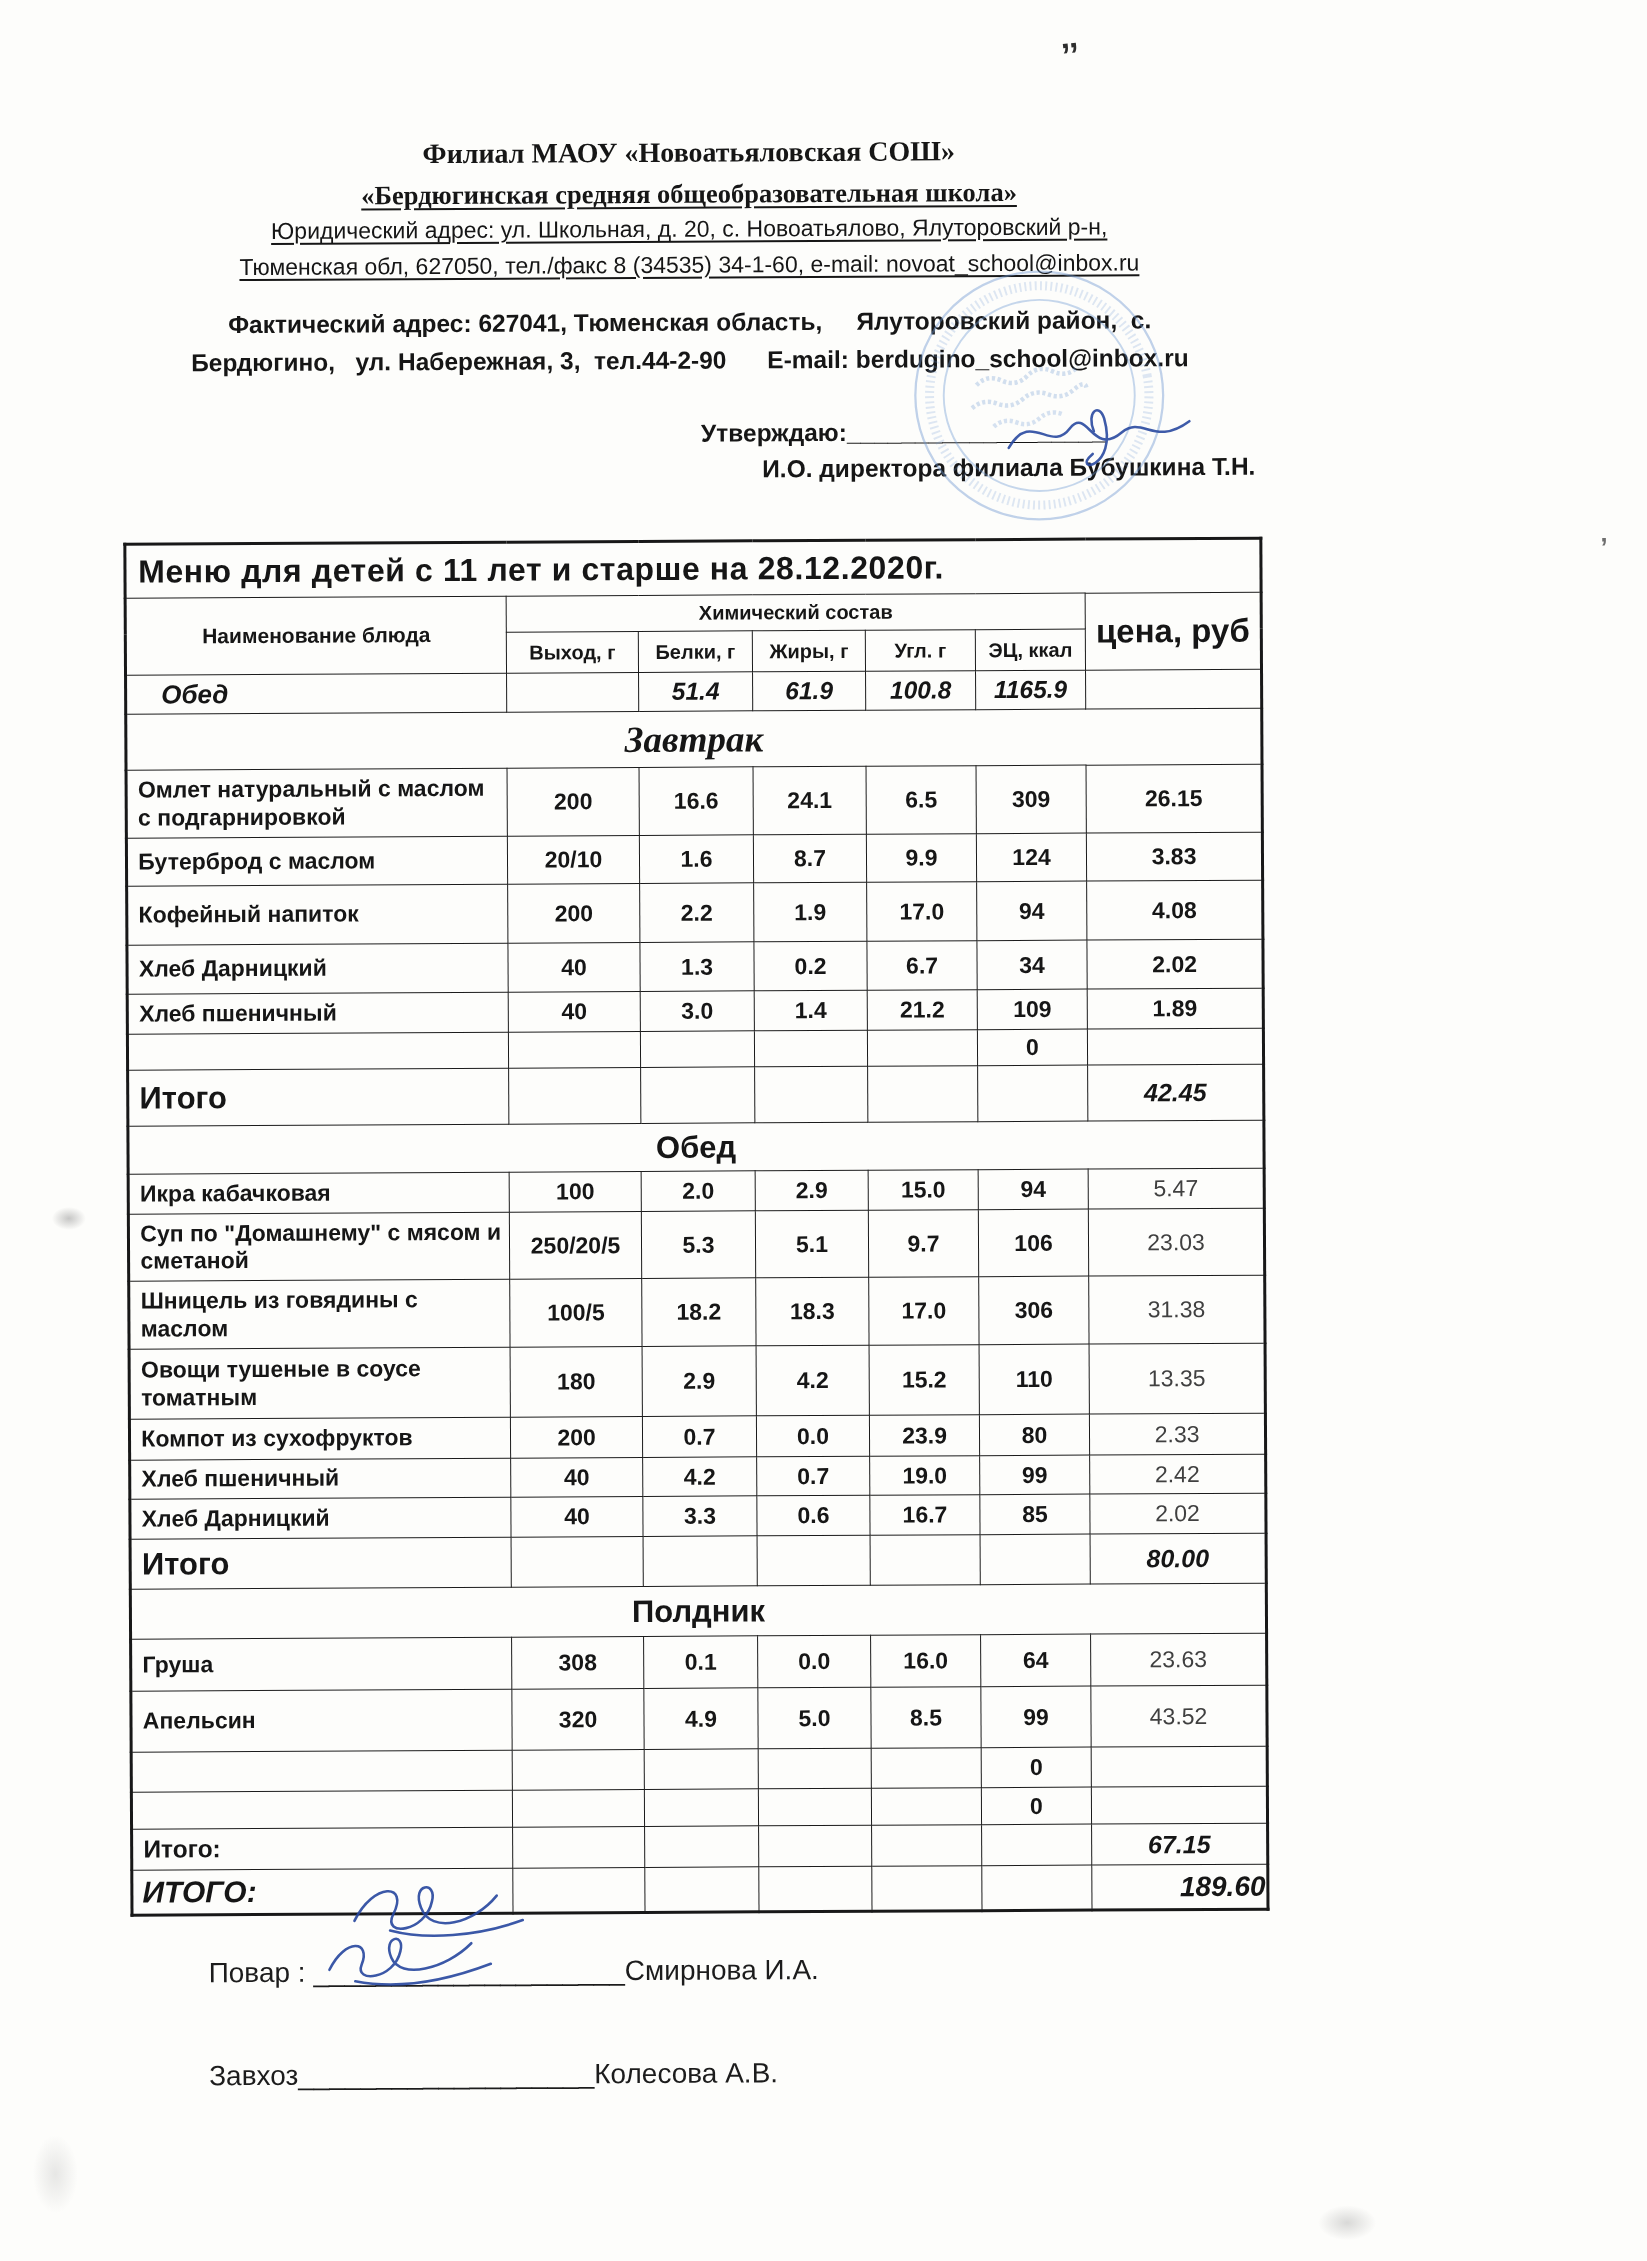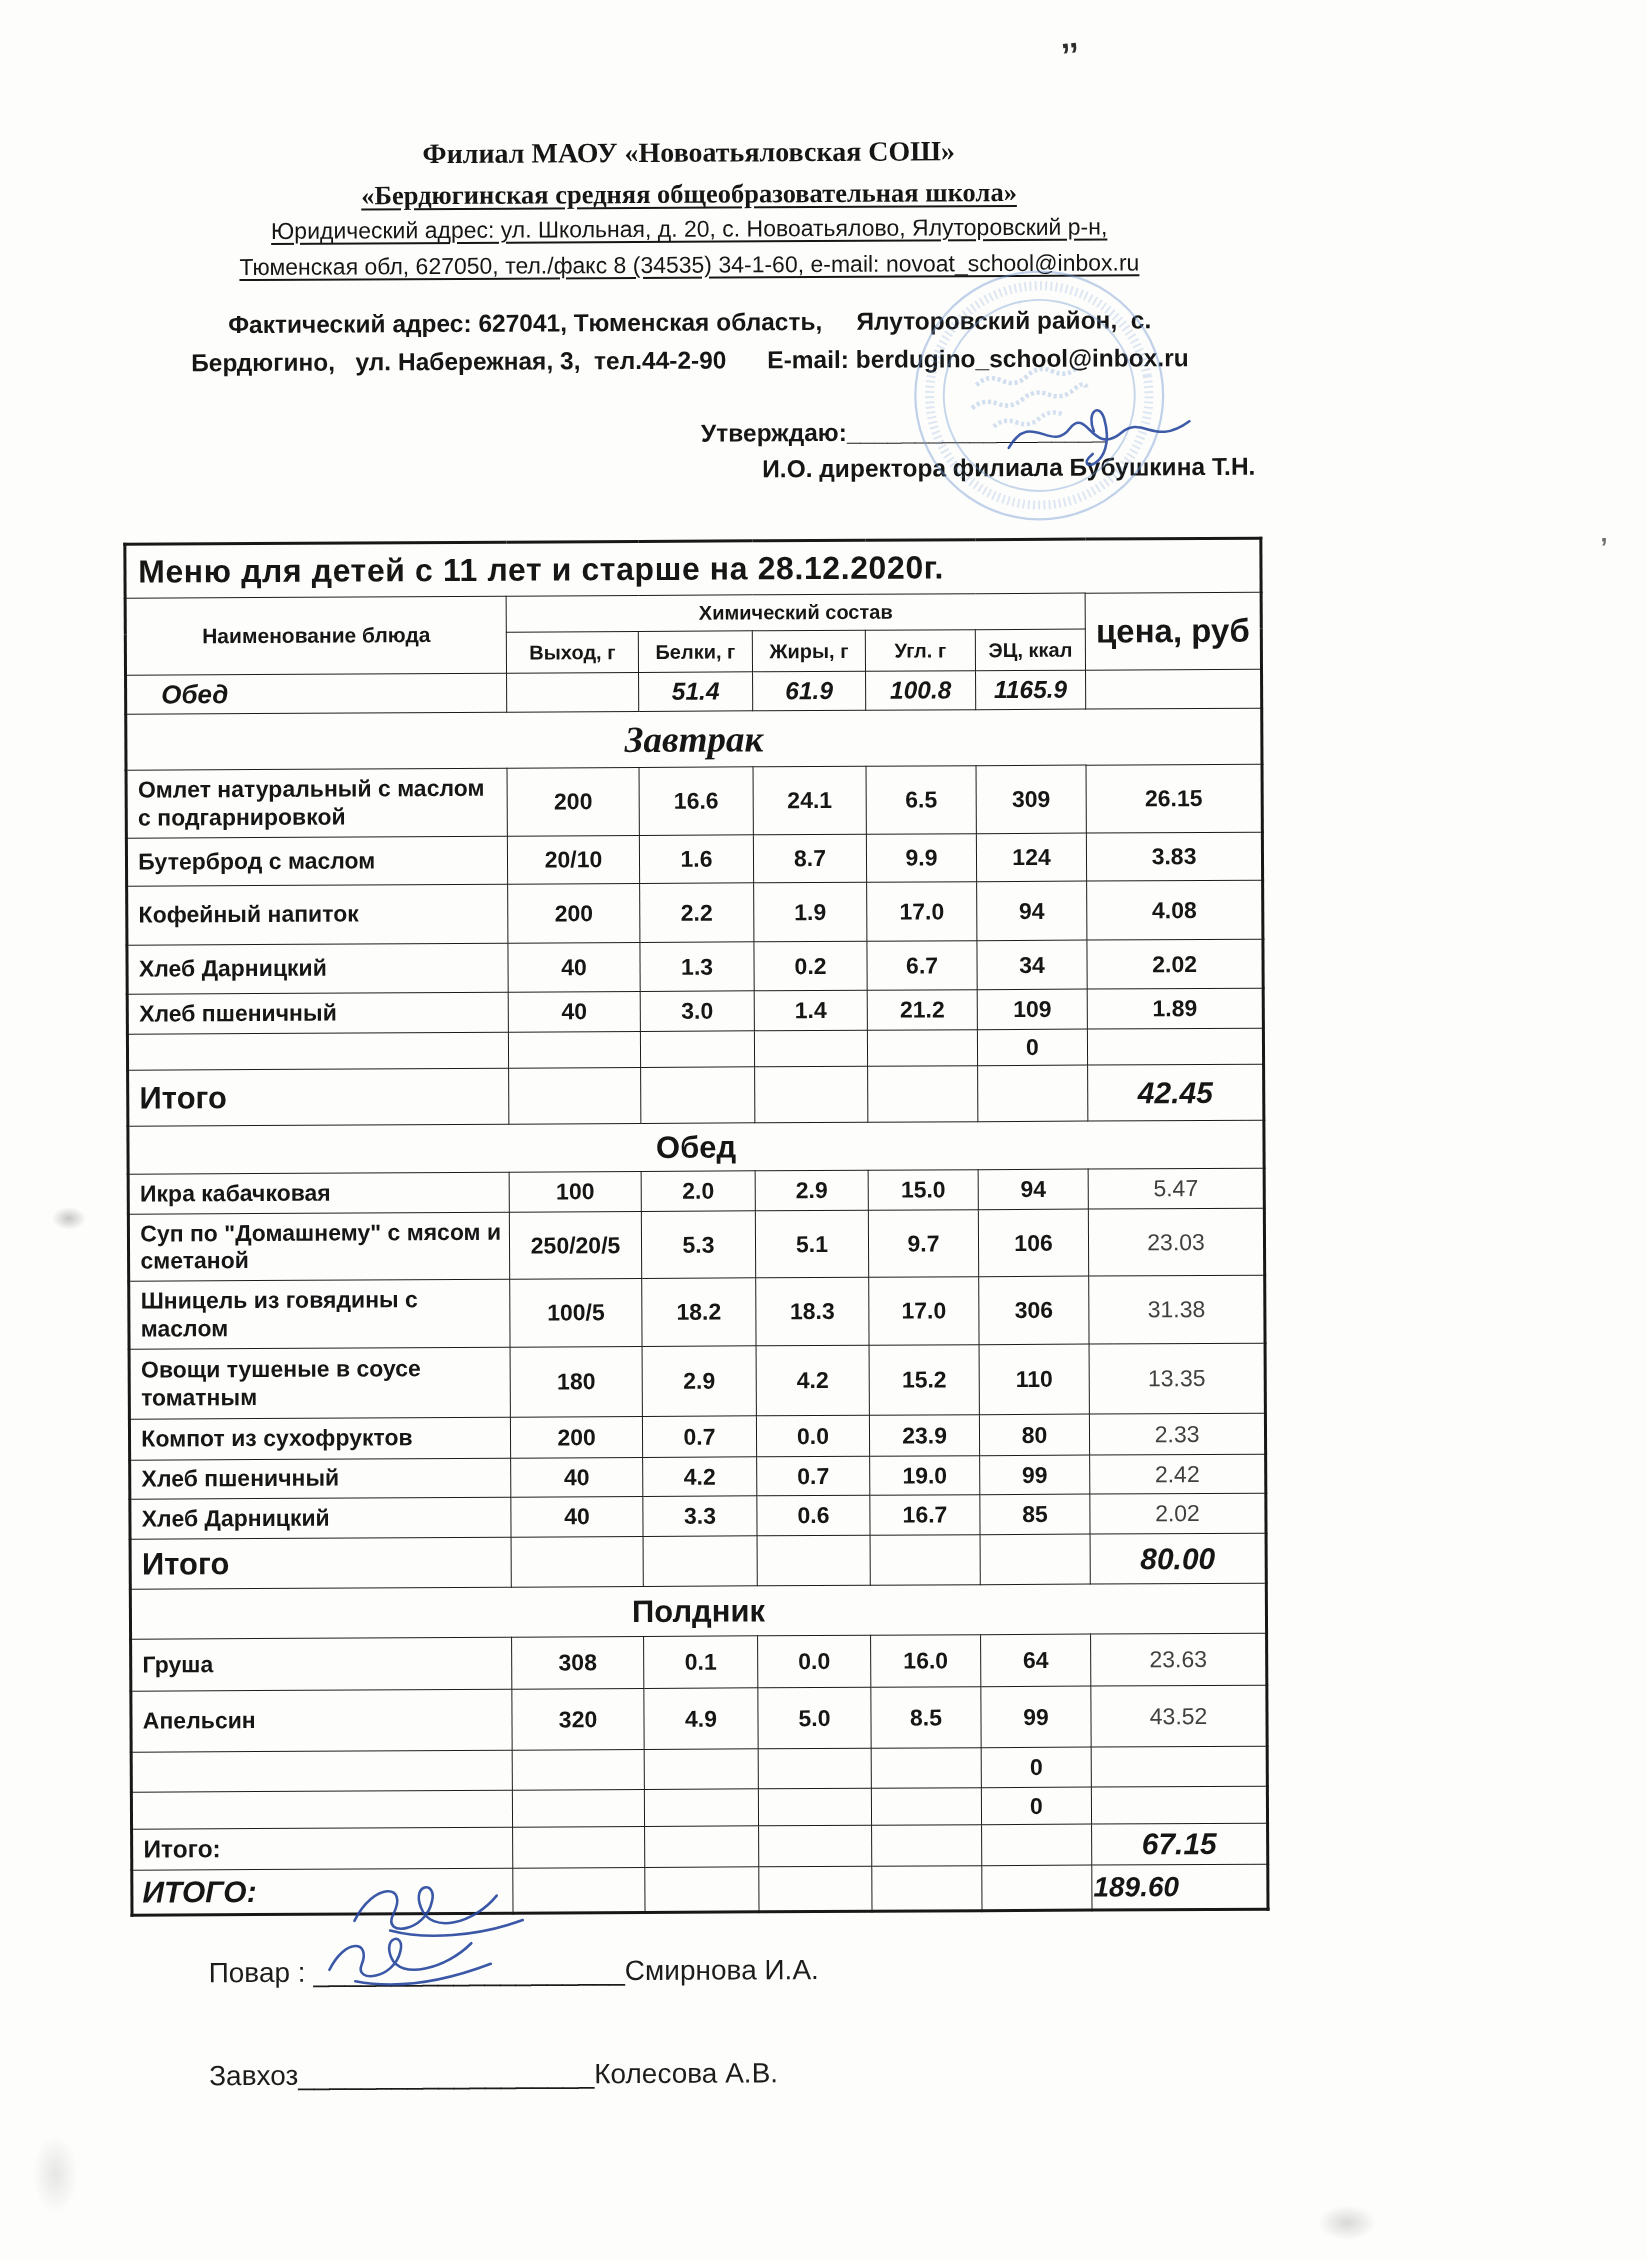--- a/index.html
+++ b/index.html
@@ -30,23 +30,23 @@
   td.name{font-weight:bold;font-size:23px;text-align:left;padding:3.9px 5.2px 3.9px 10.3px;line-height:1.18;}
   td.num{font-weight:bold;font-size:23px;text-align:center;}
   td.num.rg{font-weight:normal;color:#404040;}
   td.sumname{font-weight:bold;font-style:italic;font-size:26px;padding-left:34px;}
   td.sumv{font-weight:bold;font-style:italic;font-size:24.5px;text-align:center;}
   td.sec-serif{font-family:"Liberation Serif",serif;font-weight:bold;font-style:italic;
                font-size:37px;text-align:center;}
   td.sec-sans{font-weight:bold;font-size:31px;text-align:center;}
   td.total-label{font-weight:bold;font-size:31px;padding-left:10.3px;}
   td.total-label-sm{font-weight:bold;font-size:24.5px;padding-left:10.3px;}
-  td.total-val{font-weight:bold;font-style:italic;font-size:30px;text-align:center;}
+  td.total-val{font-weight:bold;font-style:italic;font-size:25px;text-align:center;}
   td.grand-label{font-weight:bold;font-style:italic;font-size:30px;padding-left:9px;}
-  td.grand-val{font-weight:bold;font-style:italic;font-size:28px;text-align:left;}
+  td.grand-val{font-weight:bold;font-style:italic;font-size:28px;text-align:right;}
 
   
   .footer{margin-top:9px;font-size:28px;color:#1c1c1c;}
   .f-line{margin-top:6.5px;white-space:pre-wrap;}
 
   
   .stamp{position:absolute;left:895px;top:264px;opacity:.85;transform:rotate(-10deg);}
   .sig{position:absolute;}
   .speck{position:absolute;font-weight:bold;color:#2d2d2d;}
   .smudge{position:absolute;border-radius:50%;}

